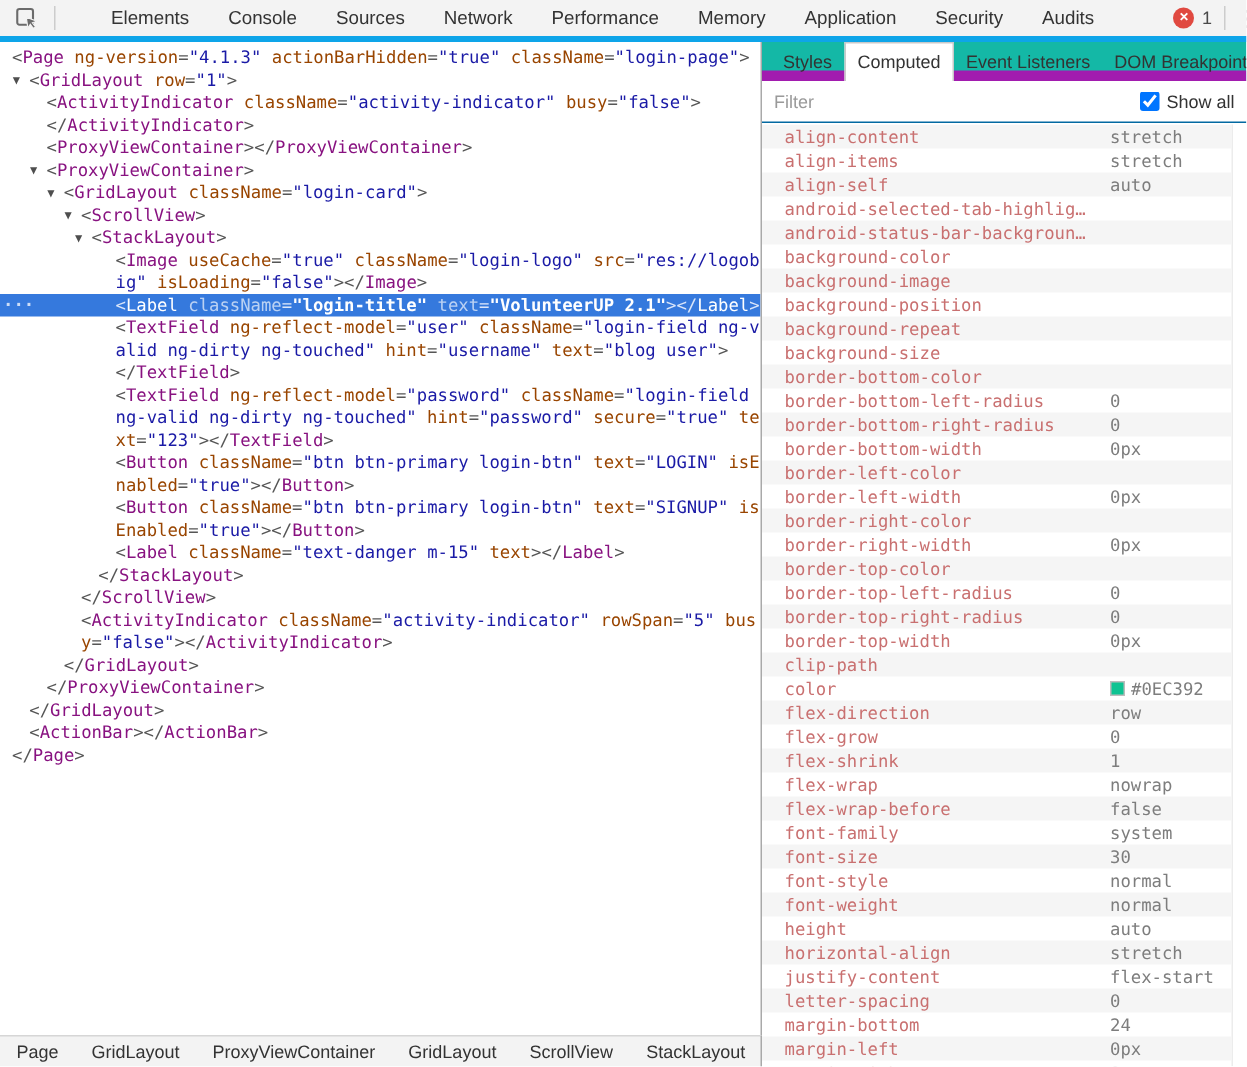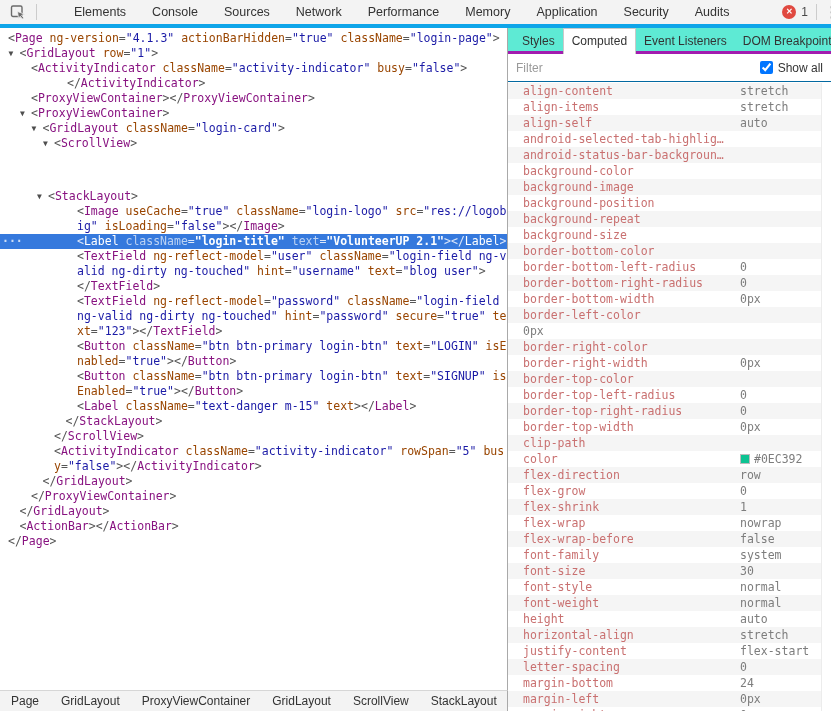--- a/index.html
+++ b/index.html
@@ -42,21 +42,21 @@
 
   
   .crumbs { position:absolute; left:0; bottom:0; width:508px; height:21px; background:#f3f3f3;
             border-top:1px solid #d6d6d6; border-right:1px solid #a9a9a9; display:flex;
             align-items:stretch; font-size:12px; overflow:hidden; }
   .crumb { padding:0 11px; display:flex; align-items:center; color:#333; white-space:nowrap; }
   .crumb.sel { background:#3579dd; color:#fff; }
 
   
   .right { position:absolute; top:28px; left:508px; right:0; bottom:0; background:#fff; overflow:hidden; }
-  .rtabs { height:26px; background:#5eead4; border-bottom:3px solid #a21caf; display:flex;
+  .rtabs { height:26px; background:#14b8a6; border-bottom:7px solid #a21caf; display:flex;
            padding-left:6px; position:relative;text-align:right; }
   .rtab { height:26px; line-height:26px; padding:0 8px; font-size:12px; color:#333; white-space:nowrap; }
   .rtab.active { background:#fff; border:1px solid #c9c9c9; border-bottom:none; line-height:24px; }
   .filterbar { height:28px; border-bottom:1px solid #0369a1; display:flex; align-items:center; padding:0 8px; }
   .filter-input { border:none; outline:none; flex:1; font-size:12px; color:#333; background:transparent;
                   font-family:"Liberation Sans", sans-serif; }
   .filter-input::placeholder { color:#9a9a9a; }
   .showall { display:flex; align-items:center; gap:5px; font-size:12px; color:#333; white-space:nowrap; }
   .showall input { width:13px; height:13px; }
   .props { position:absolute; top:55px; left:0; right:9px; bottom:0; overflow:hidden;
@@ -98,26 +98,26 @@
     </div>
     <div class="tb-divider"></div>
     <div class="kebab">⋮</div>
   </div>
 
   <div class="left">
     <div class="tree" id="tree">
         <div class="trow" style="padding-left: 8px;"><span class="pu">&lt;</span><span class="tag">Page</span> <span class="attr">ng-version</span><span class="pu">=</span><span class="val">"4.1.3"</span> <span class="attr">actionBarHidden</span><span class="pu">=</span><span class="val">"true"</span> <span class="attr">className</span><span class="pu">=</span><span class="val">"login-page"</span><span class="pu">&gt;</span></div>
         <div class="trow" style="padding-left: 19.5px;"><span class="arw">▼</span><span class="pu">&lt;</span><span class="tag">GridLayout</span> <span class="attr">row</span><span class="pu">=</span><span class="val">"1"</span><span class="pu">&gt;</span></div>
         <div class="trow" style="padding-left: 31px;"><span class="pu">&lt;</span><span class="tag">ActivityIndicator</span> <span class="attr">className</span><span class="pu">=</span><span class="val">"activity-indicator"</span> <span class="attr">busy</span><span class="pu">=</span><span class="val">"false"</span><span class="pu">&gt;</span></div>
-        <div class="trow" style="padding-left: 31px; margin-left: 36px;"><span class="pu">&lt;/</span><span class="tag">ActivityIndicator</span><span class="pu">&gt;</span></div>
+        <div class="trow" style="padding-left: 31px;"><span class="pu">&lt;/</span><span class="tag">ActivityIndicator</span><span class="pu">&gt;</span></div>
         <div class="trow" style="padding-left: 31px;"><span class="pu">&lt;</span><span class="tag">ProxyViewContainer</span><span class="pu">&gt;</span><span class="pu">&lt;/</span><span class="tag">ProxyViewContainer</span><span class="pu">&gt;</span></div>
         <div class="trow" style="padding-left: 31px;"><span class="arw">▼</span><span class="pu">&lt;</span><span class="tag">ProxyViewContainer</span><span class="pu">&gt;</span></div>
         <div class="trow" style="padding-left: 42.5px;"><span class="arw">▼</span><span class="pu">&lt;</span><span class="tag">GridLayout</span> <span class="attr">className</span><span class="pu">=</span><span class="val">"login-card"</span><span class="pu">&gt;</span></div>
         <div class="trow" style="padding-left: 54px;"><span class="arw">▼</span><span class="pu">&lt;</span><span class="tag">ScrollView</span><span class="pu">&gt;</span></div>
-        <div class="trow" style="padding-left: 48px; margin-top: 38px;"><span class="arw">▼</span><span class="pu">&lt;</span><span class="tag">StackLayout</span><span class="pu">&gt;</span></div>
+        <div class="trow" style="padding-left: 61px;"><span class="arw">▼</span><span class="pu">&lt;</span><span class="tag">StackLayout</span><span class="pu">&gt;</span></div>
         <div class="trow" style="padding-left: 77px;"><span class="pu">&lt;</span><span class="tag">Image</span> <span class="attr">useCache</span><span class="pu">=</span><span class="val">"true"</span> <span class="attr">className</span><span class="pu">=</span><span class="val">"login-logo"</span> <span class="attr">src</span><span class="pu">=</span><span class="val">"res://logobig"</span> <span class="attr">isLoading</span><span class="pu">=</span><span class="val">"false"</span><span class="pu">&gt;</span><span class="pu">&lt;/</span><span class="tag">Image</span><span class="pu">&gt;</span></div>
         <div class="trow sel" style="padding-left: 77px;"><span class="dots">...</span><span class="pu">&lt;</span><span class="tag">Label</span> <span class="attr">className</span><span class="pu">=</span><span class="val">"login-title"</span> <span class="attr">text</span><span class="pu">=</span><span class="val">"VolunteerUP 2.1"</span><span class="pu">&gt;</span><span class="pu">&lt;/</span><span class="tag">Label</span><span class="pu">&gt;</span> </div>
         <div class="trow" style="padding-left: 77px;"><span class="pu">&lt;</span><span class="tag">TextField</span> <span class="attr">ng-reflect-model</span><span class="pu">=</span><span class="val">"user"</span> <span class="attr">className</span><span class="pu">=</span><span class="val">"login-field ng-valid ng-dirty ng-touched"</span> <span class="attr">hint</span><span class="pu">=</span><span class="val">"username"</span> <span class="attr">text</span><span class="pu">=</span><span class="val">"blog user"</span><span class="pu">&gt;</span></div>
         <div class="trow" style="padding-left: 77px;"><span class="pu">&lt;/</span><span class="tag">TextField</span><span class="pu">&gt;</span></div>
         <div class="trow" style="padding-left: 77px;"><span class="pu">&lt;</span><span class="tag">TextField</span> <span class="attr">ng-reflect-model</span><span class="pu">=</span><span class="val">"password"</span> <span class="attr">className</span><span class="pu">=</span><span class="val">"login-field ng-valid ng-dirty ng-touched"</span> <span class="attr">hint</span><span class="pu">=</span><span class="val">"password"</span> <span class="attr">secure</span><span class="pu">=</span><span class="val">"true"</span> <span class="attr">text</span><span class="pu">=</span><span class="val">"123"</span><span class="pu">&gt;</span><span class="pu">&lt;/</span><span class="tag">TextField</span><span class="pu">&gt;</span></div>
         <div class="trow" style="padding-left: 77px;"><span class="pu">&lt;</span><span class="tag">Button</span> <span class="attr">className</span><span class="pu">=</span><span class="val">"btn btn-primary login-btn"</span> <span class="attr">text</span><span class="pu">=</span><span class="val">"LOGIN"</span> <span class="attr">isEnabled</span><span class="pu">=</span><span class="val">"true"</span><span class="pu">&gt;</span><span class="pu">&lt;/</span><span class="tag">Button</span><span class="pu">&gt;</span></div>
         <div class="trow" style="padding-left: 77px;"><span class="pu">&lt;</span><span class="tag">Button</span> <span class="attr">className</span><span class="pu">=</span><span class="val">"btn btn-primary login-btn"</span> <span class="attr">text</span><span class="pu">=</span><span class="val">"SIGNUP"</span> <span class="attr">isEnabled</span><span class="pu">=</span><span class="val">"true"</span><span class="pu">&gt;</span><span class="pu">&lt;/</span><span class="tag">Button</span><span class="pu">&gt;</span></div>
         <div class="trow" style="padding-left: 77px;"><span class="pu">&lt;</span><span class="tag">Label</span> <span class="attr">className</span><span class="pu">=</span><span class="val">"text-danger m-15"</span> <span class="attr">text</span><span class="pu">&gt;</span><span class="pu">&lt;/</span><span class="tag">Label</span><span class="pu">&gt;</span></div>
         <div class="trow" style="padding-left: 65.5px;"><span class="pu">&lt;/</span><span class="tag">StackLayout</span><span class="pu">&gt;</span></div>
         <div class="trow" style="padding-left: 54px;"><span class="pu">&lt;/</span><span class="tag">ScrollView</span><span class="pu">&gt;</span></div>
@@ -212,20 +212,21 @@
         </div>
         <div class="prow">
           <span class="pname">border-bottom-width</span>
           <span class="pval">0px</span>
         </div>
         <div class="prow">
           <span class="pname">border-left-color</span>
           <span class="pval"></span>
         </div>
         <div class="prow">
+          <span class="pname">border-left-width</span>
           <span class="pval">0px</span>
         </div>
         <div class="prow">
           <span class="pname">border-right-color</span>
           <span class="pval"></span>
         </div>
         <div class="prow">
           <span class="pname">border-right-width</span>
           <span class="pval">0px</span>
         </div>

